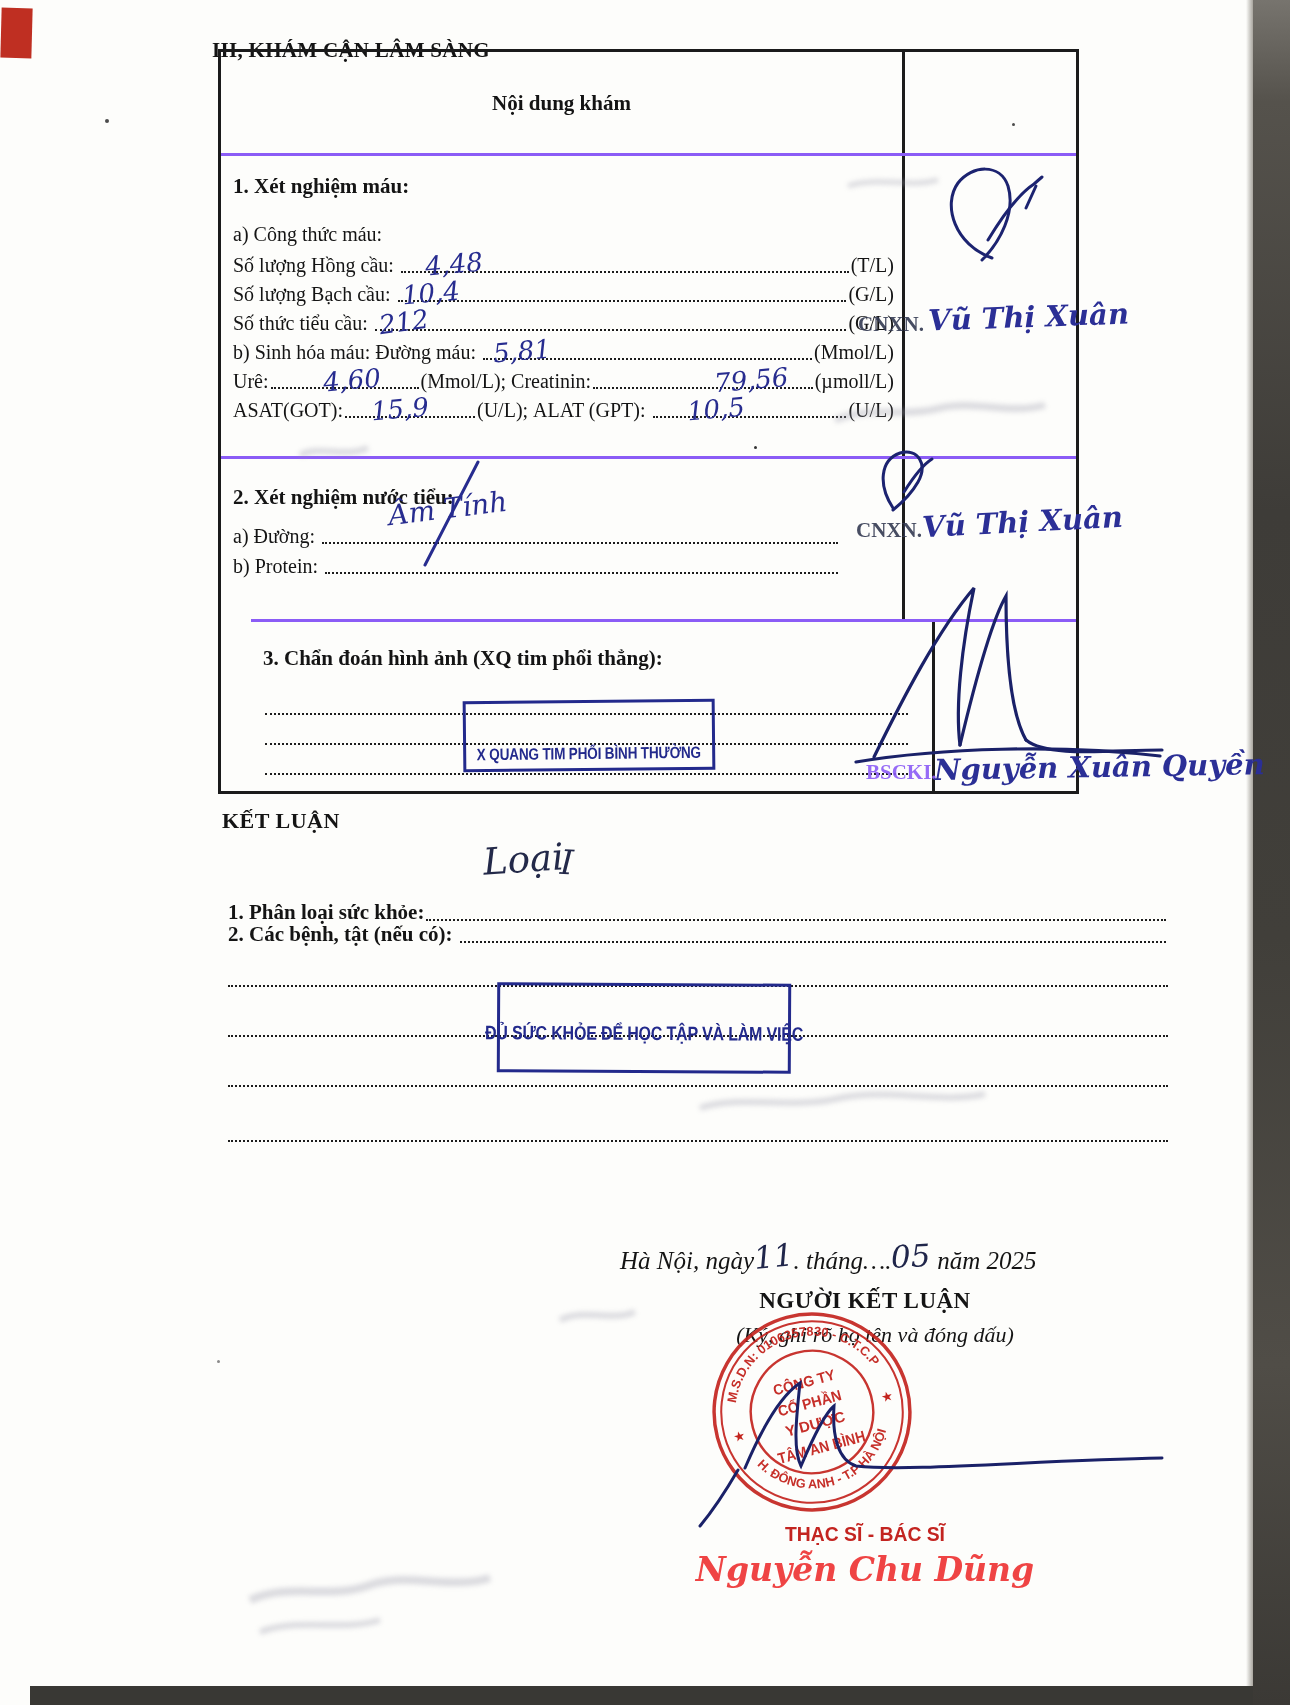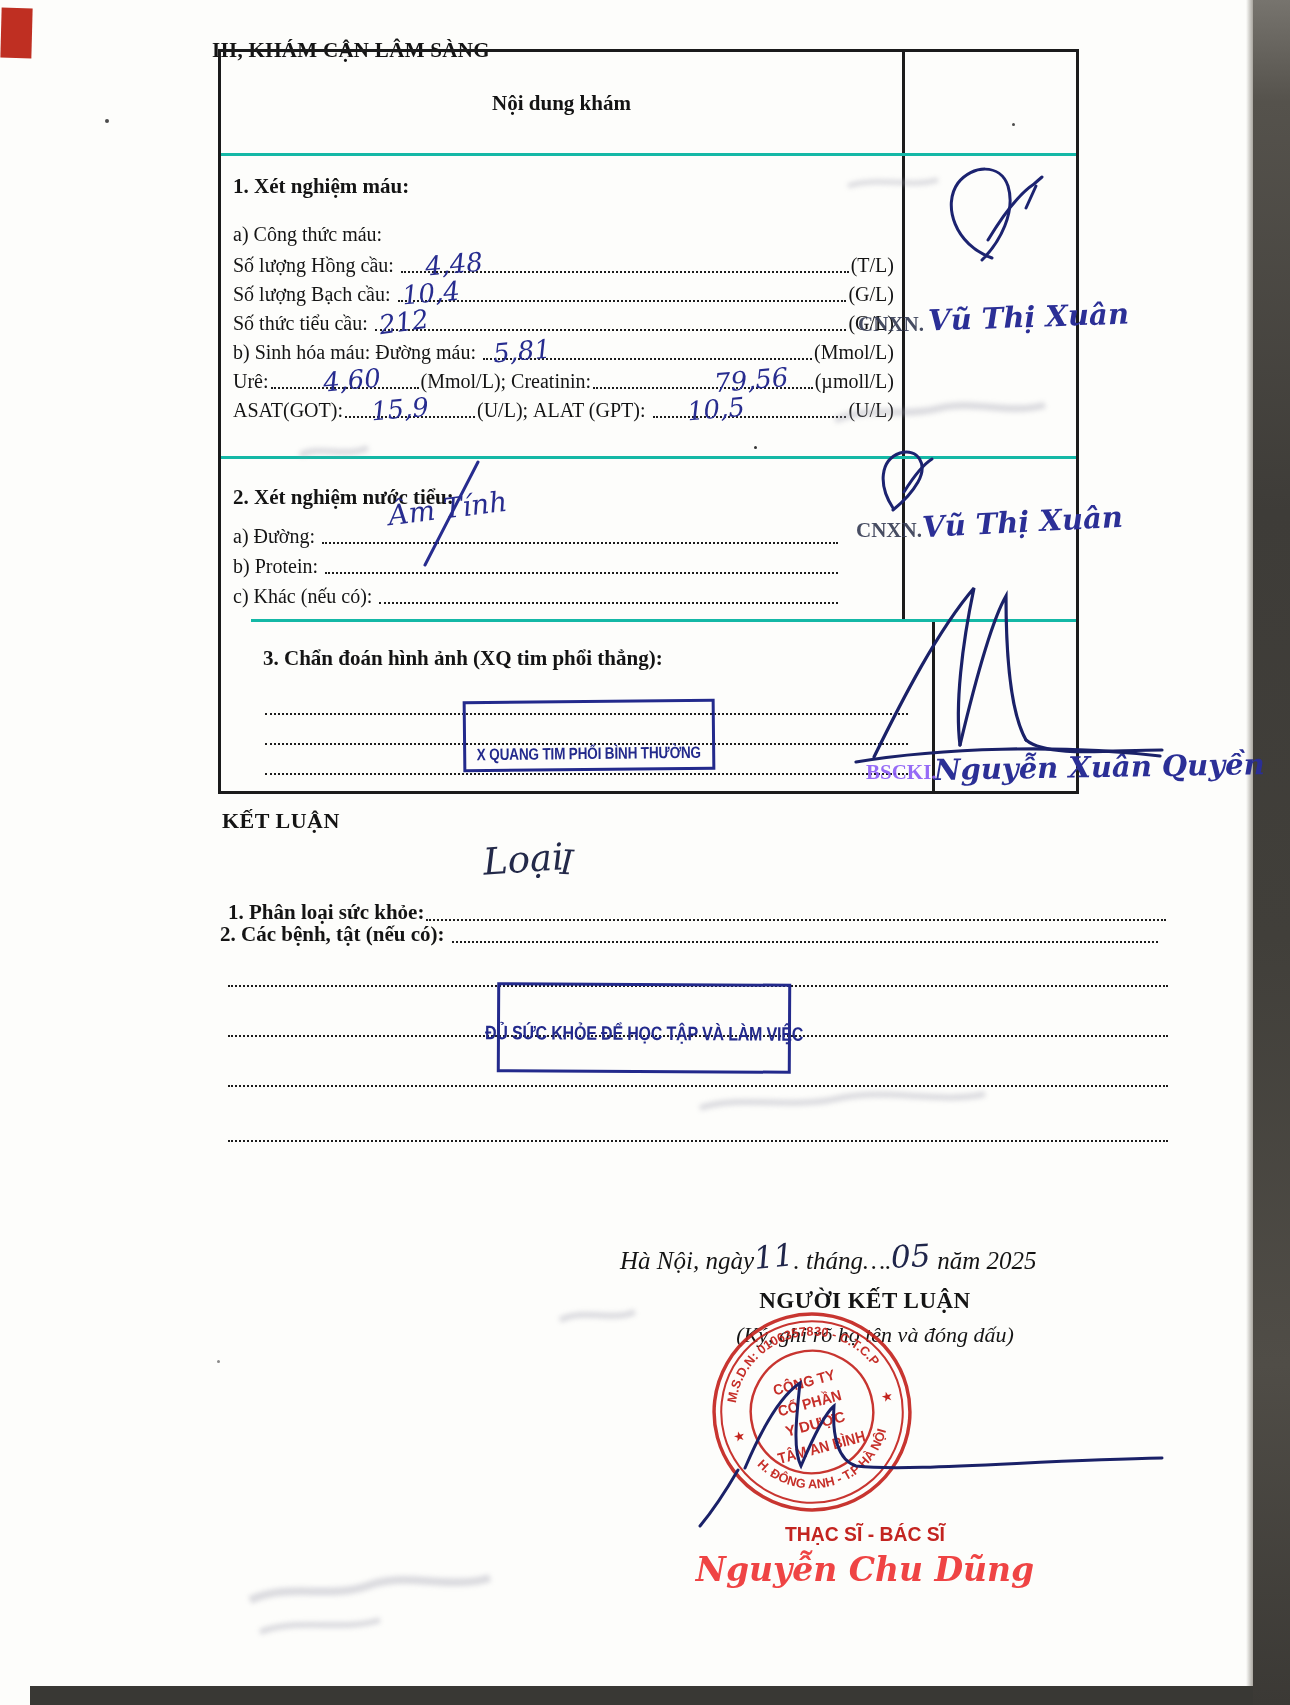--- a/index.html
+++ b/index.html
@@ -16,21 +16,21 @@
     background:linear-gradient(180deg,#77746e 0%,#55524c 6%,#3e3c38 30%,#413f3a 55%,#504d47 80%,#3b3935 100%);}
   .right-band-edge{right:37px;top:0;width:7px;height:1705px;background:linear-gradient(90deg,rgba(120,118,112,0),#a8a59e);}
   .bottom-band{left:30px;top:1686px;width:1223px;height:19px;background:#393834;}
   .speck{border-radius:50%;background:#4c4c4c;}
 
   
   .doc-title{left:212px;top:38px;font-size:21px;font-weight:bold;letter-spacing:.3px;}
 
   
   .exam-table{left:218px;top:49px;width:855px;border:3px solid #1b1b1b;background:transparent;}
-  .trow{display:flex;border-top:3px solid #14b8a6;}
+  .trow{display:flex;border-top:3px solid #8b5cf6;}
   .trow:first-child{border-top:none;}
   .c1{width:684px;border-right:3px solid #1b1b1b;box-sizing:border-box;position:relative;}
   .c2{flex:1;position:relative;}
   .h-row{height:101px;}
   .r1{height:300px;}
   .r2{height:160px;}
   .r3{height:169px;margin-left:30px;}
   .th{display:flex;align-items:center;justify-content:center;font-weight:bold;font-size:21px;height:100%;text-align:center;line-height:30px;}
 
   .cellpad{padding:14px 8px 0 12px;font-size:20px;}
@@ -161,24 +161,20 @@
       <div class="cellpad" style="padding-top:22px;">
         <div class="sec-title" style="margin-bottom:8px;">2. Xét nghiệm nước tiểu:</div>
         <div class="bline urline" style="height:30px;justify-content:flex-end;">
           <span class="lbl">a) Đường: </span>
             <span class="dots"></span>
         </div>
         <div class="bline urline" style="height:30px;">
           <span class="lbl">b) Protein: </span>
             <span class="dots"></span>
         </div>
-        <div class="bline urline" style="height:30px;">
-          <span class="lbl">c) Khác (nếu có): </span>
-            <span class="dots"></span>
-        </div>
       </div>
     </div>
     <div class="c2"></div>
   </div>
 
   <div class="trow r3">
     <div class="c1">
       <div class="cellpad" style="padding-top:20px;">
         <div class="sec-title" style="margin-bottom:14px;">3. Chẩn đoán hình ảnh (XQ tim phổi thẳng):</div>
         <div class="dotline"></div>
@@ -207,21 +203,21 @@
 
 <div class="abs kl-title">KẾT LUẬN</div>
 
 <div class="abs kl-line" style="left:228px;top:896px;width:940px;">
   <span class="lbl">1. Phân loại sức khỏe:</span>
   <span class="dots" style="height:23px;"></span>
 </div>
 <div class="abs hw2" style="left:483px;top:838px;font-size:37px;transform:rotate(-4deg);">Loại</div>
 <div class="abs hw2" style="left:560px;top:842px;font-size:34px;transform:rotate(3deg);">I</div>
 
-<div class="abs kl-line" style="left:220px;top:918px;width:940px;">
+<div class="abs kl-line" style="left:228px;top:918px;width:940px;">
   <span class="lbl">2. Các bệnh, tật (nếu có): </span>
   <span class="dots" style="height:23px;"></span>
 </div>
 
 <div class="abs" style="left:228px;top:967px;width:940px;">
     <div class="dotline" style="margin:0;height:18px;"></div>
   </div>
 <div class="abs" style="left:228px;top:1017px;width:940px;">
     <div class="dotline" style="margin:0;height:18px;"></div>
   </div>

